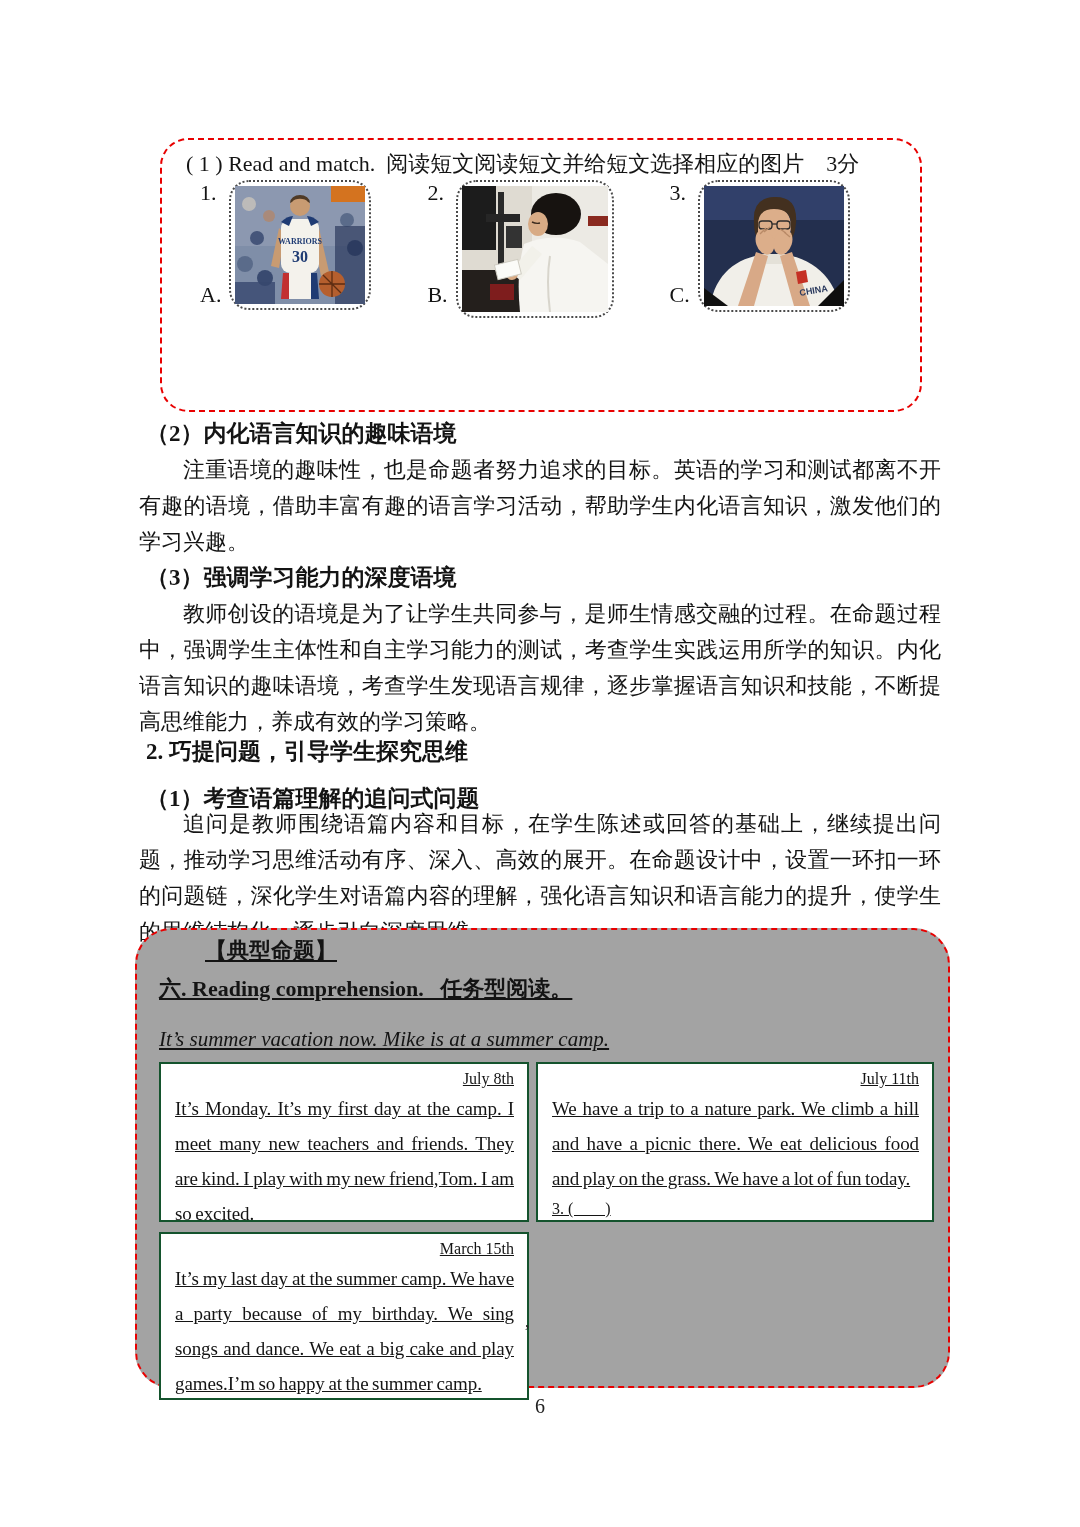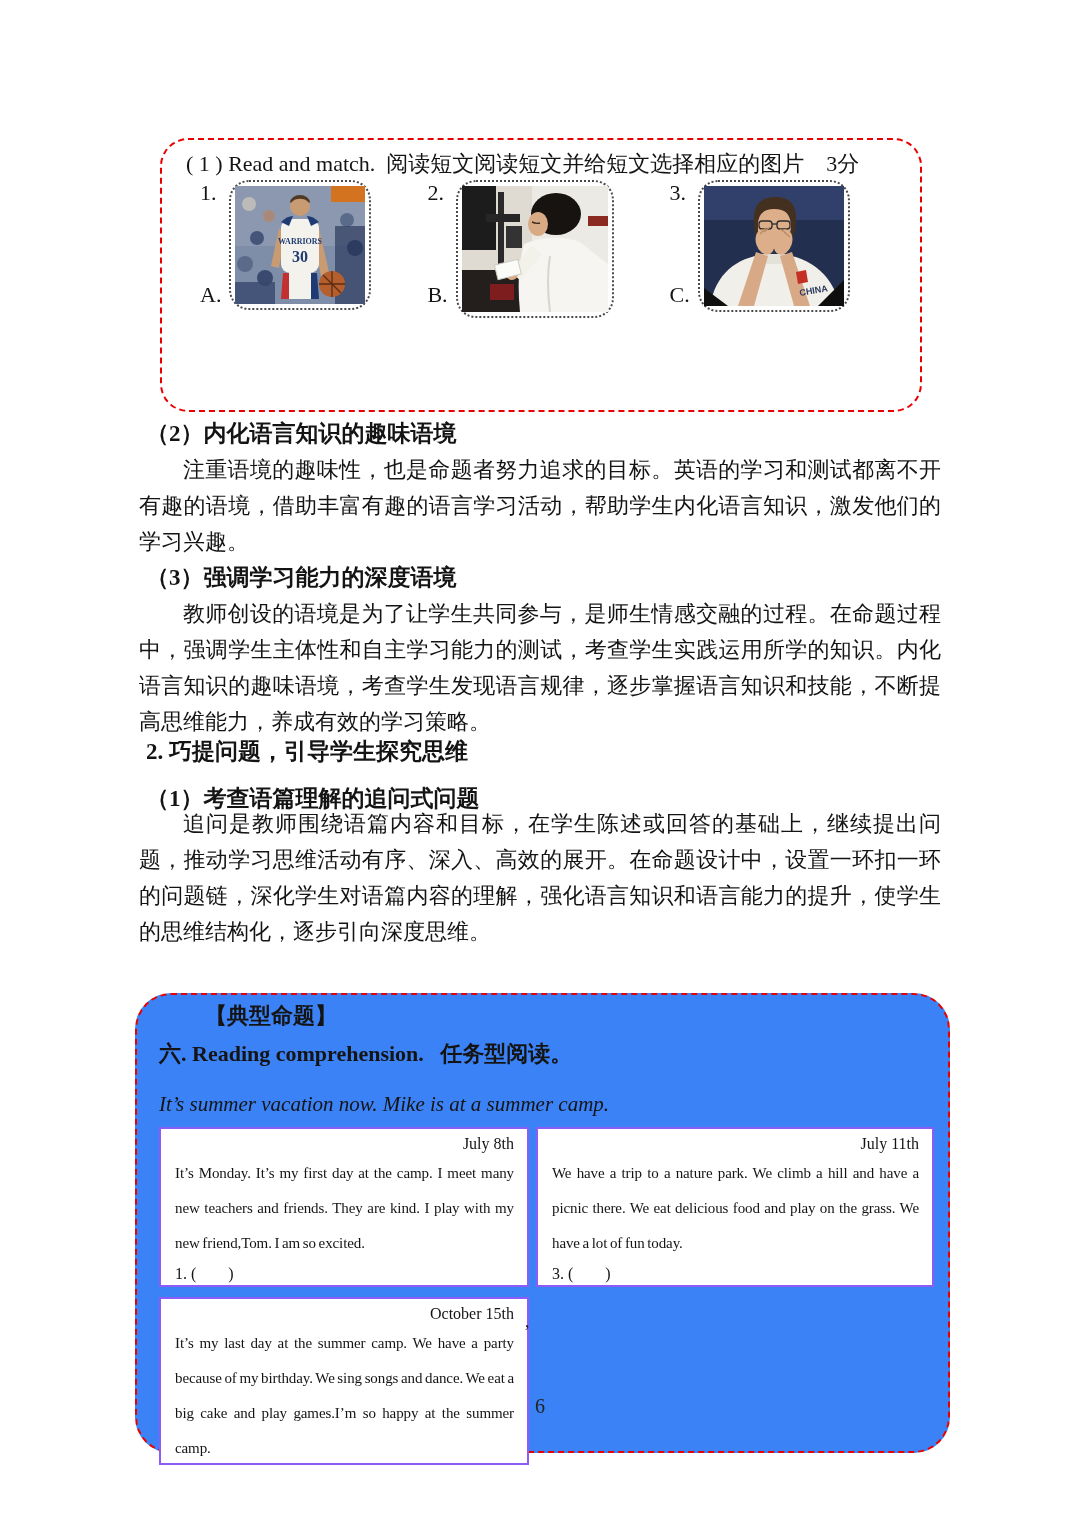--- a/index.html
+++ b/index.html
@@ -37,38 +37,38 @@
     left:146px; width:790px; font-size:23px; font-weight:700; line-height:30px;
     font-family:"Liberation Serif", serif; margin:0;
   }
   .body-p {
     left:139px; width:802px; font-size:22px; line-height:36px;
     text-indent:2em; text-align:justify; margin:0;
   }
 
   
   .bottom-box {
-    position:absolute; left:135px; top:993px; width:815px; height:460px;
+    position:absolute; left:135px; top:928px; width:815px; height:460px;
     border:2px dashed #e80000; border-radius:36px; box-sizing:border-box;
-    padding:6px 14px 10px 22px; background:#3b82f6;
+    padding:6px 14px 10px 22px; background:#a3a3a3;text-decoration:underline;
   }
   .dx-label { margin-left:46px; font-size:22px; font-weight:700; line-height:30px; }
   .q-title { margin-top:8px; font-size:22px; font-weight:700; line-height:30px; white-space:pre-wrap; }
   .intro { margin-top:20px; font-size:21px; font-style:italic; line-height:30px; }
   .diary-grid {
     margin-top:8px; display:grid; grid-template-columns:370px 1fr;
     grid-template-rows:160px 168px; column-gap:7px; row-gap:10px;
   }
   .diary-cell {
-    border:2px solid #8b5cf6; box-sizing:border-box;
+    border:2px solid #14532d; box-sizing:border-box;
     padding:2px 13px 2px 14px; background:#fff; overflow:hidden;
   }
   .d-date { text-align:right; font-size:16px; line-height:25px; }
   .d-text {
-    font-size:15px; line-height:35px; text-align:justify;
+    font-size:19px; line-height:35px; text-align:justify;
     letter-spacing:-0.1px; word-spacing:-1px;
   }
   .d-blank { font-size:16px; line-height:26px; white-space:pre; }
 
   .stray-mark { position:absolute; left:524px; top:1322px; font-size:18px; color:#222; }
 
   .page-number {
     position:absolute; left:50%; top:1394px; transform:translateX(-50%);
     font-size:20px; line-height:24px; color:#222; padding:0 2px;
   }
@@ -206,21 +206,21 @@
       <div class="d-date">July 8th</div>
       <div class="d-text">It’s Monday. It’s my first day at the camp. I meet many new teachers and friends. They are kind. I play with my new friend,Tom. I am so excited.</div>
       <div class="d-blank">1. (        )</div>
     </div>
     <div class="diary-cell">
       <div class="d-date">July 11th</div>
       <div class="d-text">We have a trip to a nature park. We climb a hill and have a picnic there. We eat delicious food and play on the grass. We have a lot of fun today.</div>
       <div class="d-blank">3. (        )</div>
     </div>
     <div class="diary-cell">
-      <div class="d-date">October 15th</div>
+      <div class="d-date">March 15th</div>
       <div class="d-text">It’s my last day at the summer camp. We have a party because of my birthday. We sing songs and dance. We eat a big cake and play games.I’m so happy at the summer camp.</div>
       <div class="d-blank">4. (        )</div>
     </div>
   </div>
 </div>
 
 <span class="stray-mark">’</span>
 
 <div class="page-number">6</div>
 

